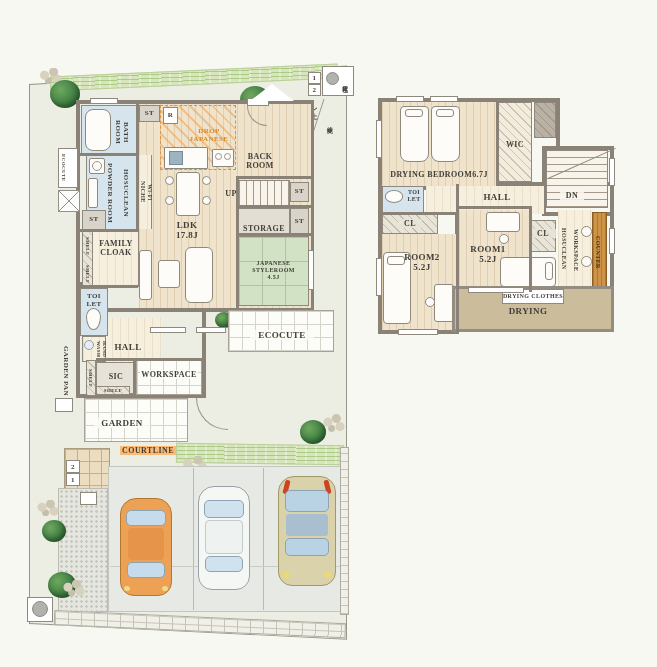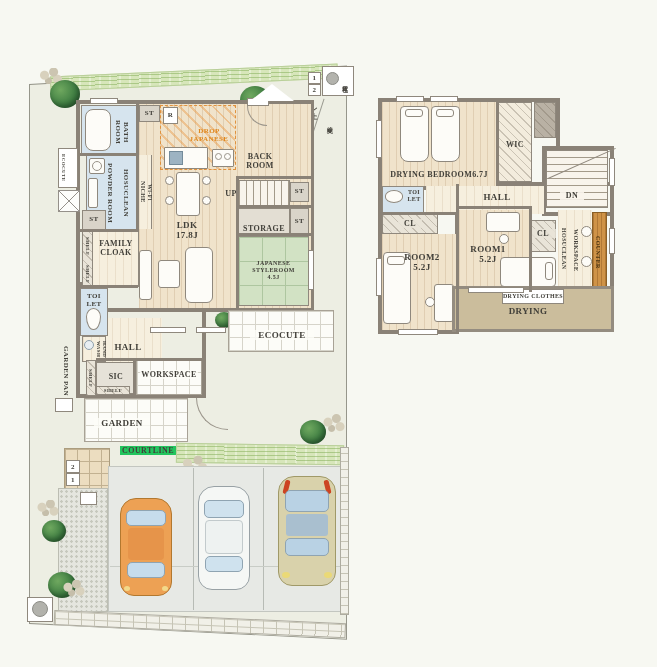--- a/index.html
+++ b/index.html
@@ -187,21 +187,21 @@
   <div class="abs wall" style="left:236px;top:205px;width:75px;height:3px"></div>
   <div class="abs wall" style="left:236px;top:233px;width:75px;height:3px"></div>
   <div class="abs wall" style="left:96px;top:358px;width:108px;height:3px"></div>
   <div class="abs wall" style="left:133px;top:358px;width:3px;height:38px"></div>
 
   <div class="abs win" style="left:150px;top:327px;width:36px;height:6px"></div>
   <div class="abs win" style="left:196px;top:327px;width:30px;height:6px"></div>
   <div class="abs win" style="left:308px;top:250px;width:6px;height:40px"></div>
   <div class="abs win" style="left:90px;top:98px;width:28px;height:6px"></div>
 
-  <div class="lbl" style="left:120px;top:446px;width:56px;background:#22c55e">COURTLINE</div>
+  <div class="lbl" style="left:120px;top:446px;width:56px;background:#fdba74">COURTLINE</div>
   <div class="abs lawn" style="left:176px;top:444px;width:168px;height:20px;transform:rotate(.8deg)"></div>
   <div class="abs tree" style="left:300px;top:420px;width:26px;height:24px"></div>
   <div class="abs rocks" style="left:322px;top:414px;width:24px;height:18px"></div>
   <div class="abs rocks" style="left:180px;top:456px;width:30px;height:16px"></div>
 
   <div class="abs" style="left:64px;top:448px;width:46px;height:42px;background:#ecddc0;border:1px solid #ab9c7e;
               background-image:linear-gradient(#c2b191 1px,transparent 1px),linear-gradient(90deg,#c2b191 1px,transparent 1px);background-size:12px 12px"></div>
   <div class="abs win" style="left:66px;top:460px;width:14px;height:13px"></div>
   <div class="lbl s7" style="left:66px;top:463px;width:14px">2</div>
   <div class="abs win" style="left:66px;top:473px;width:14px;height:13px"></div>

